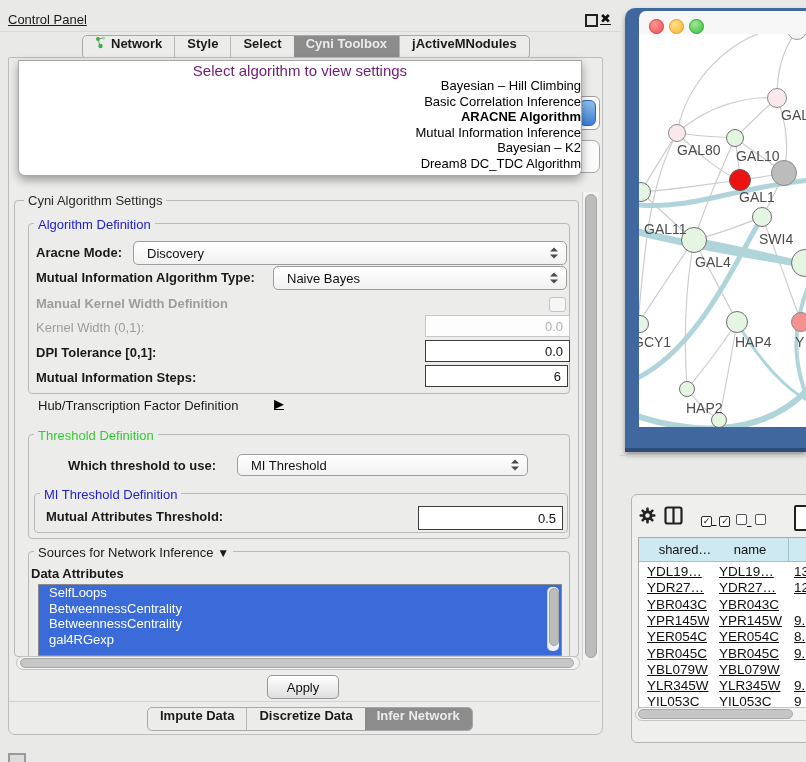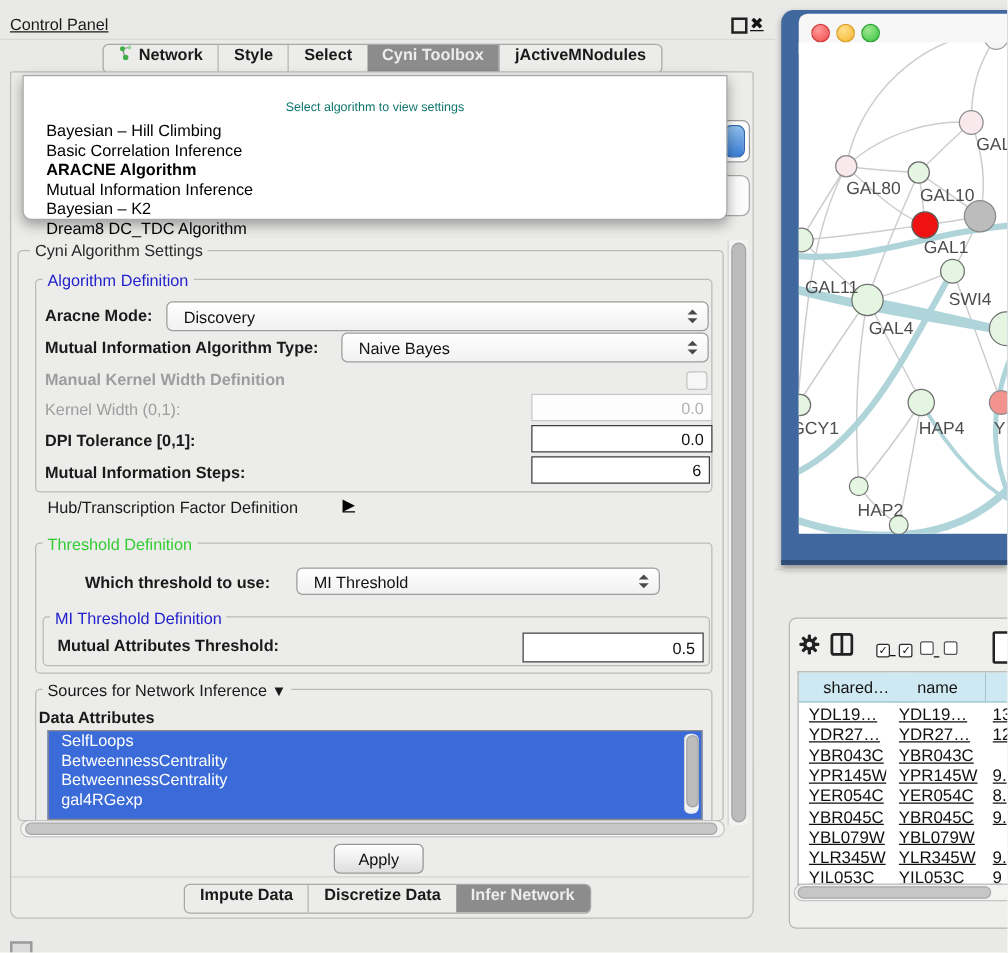--- a/index.html
+++ b/index.html
@@ -25,22 +25,22 @@
   .checkbox{position:absolute;width:15px;height:13px;border:1px solid #c2c2c2;border-radius:3px;background:#f6f6f6;}
   
   .tabstrip{position:absolute;display:flex;align-items:stretch;border:1px solid #a8a8a8;border-radius:5px;
     background:#ececea;height:22px;font-size:13px;font-weight:bold;overflow:hidden;}
   .tab{display:flex;align-items:flex-start;padding:0 12px;border-left:1px solid #b5b5b5;color:#1a1a1a;}
   .tab:first-child{border-left:none;}
   .tab.sel{background:#8c8c8c;color:#ececec;border-left:none;}
   
   #algo-popup{position:absolute;left:18px;top:60px;width:562px;height:114px;background:#fff;
     border:1px solid #a9a9a9;border-radius:0 0 7px 7px;box-shadow:0 4px 10px rgba(0,0,0,.35);z-index:30;}
-  #algo-popup .ph{font-size:10px;color:#0f766e;text-align:center;padding-top:20px;height:16px;}
-  #algo-popup .item{font-size:13px;color:#000;padding-left:18px;height:15.5px;line-height:15.5px;white-space:nowrap;}
+  #algo-popup .ph{font-size:15px;color:#701a75;text-align:center;padding-top:1px;height:16px;}
+  #algo-popup .item{font-size:13px;color:#000;padding-left:18px;height:15.5px;line-height:15.5px;white-space:nowrap;text-align:right;}
   #algo-popup .item.bold{font-weight:bold;}
   
   .vscroll{position:absolute;background:#f3f3f1;border-left:1px solid #cfcfcf;}
   .vthumb{position:absolute;background:#bcbcbc;border:1px solid #a3a3a3;border-radius:6px;}
   .hscroll{position:absolute;background:#f3f3f1;border:1px solid #c4c4c4;border-radius:7px;}
   .hthumb{position:absolute;background:#c6c6c6;border:1px solid #a8a8a8;border-radius:5px;}
   
   #attr-list{position:absolute;left:38px;top:584px;width:522px;height:70px;background:#3a6bd8;border:1px solid #8a8a8a;overflow:hidden;}
   #attr-list .li{color:#fff;font-size:13px;height:15.5px;line-height:15.5px;padding-left:10px;}
   .button{position:absolute;display:flex;align-items:center;justify-content:center;font-size:13px;

